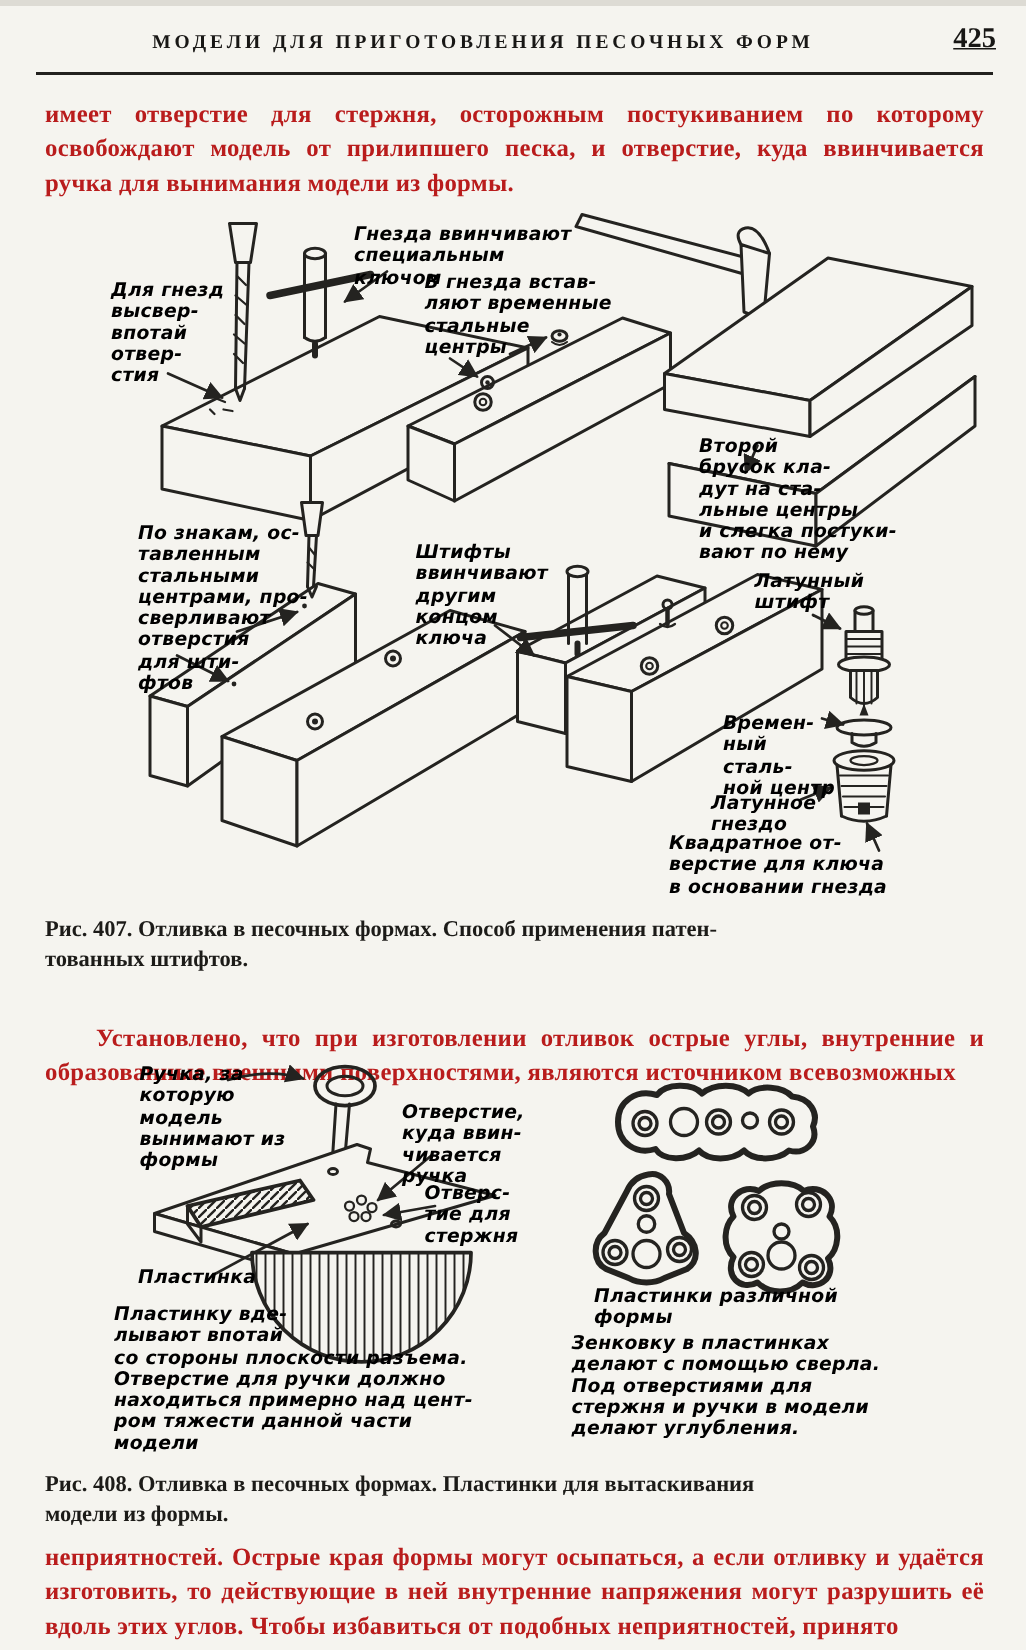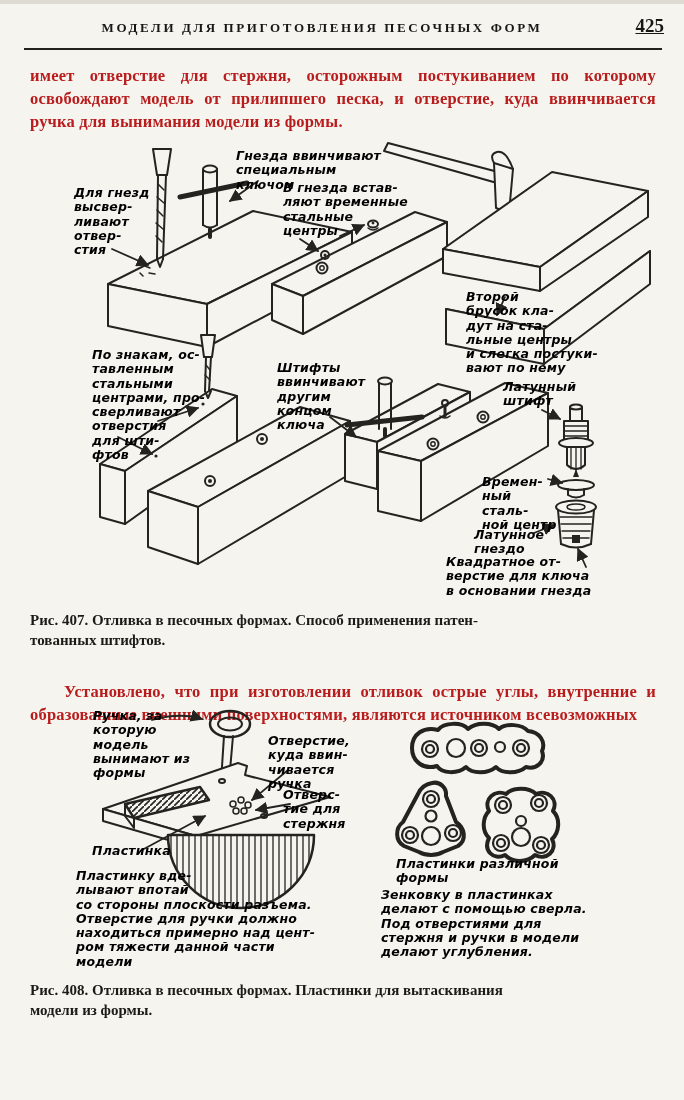--- a/index.html
+++ b/index.html
@@ -181,21 +181,21 @@
           <path d="M542,271 L560,280" marker-end="url(#ah1)"></path>
           <path d="M548,340 L562,344" marker-end="url(#ah1)"></path>
           <path d="M534,394 L554,386" marker-end="url(#ah1)"></path>
           <path d="M586,428 L578,410" marker-end="url(#ah1)"></path>
         </g>
       </g>
     </svg>
 
     <div class="hw" style="left:74px;top:47px;width:84px">Для гнезд
 высвер-
-ливают
+впотай
 отвер-
 стия</div>
     <div class="hw" style="left:236px;top:10px;width:170px">Гнезда ввинчивают
 специальным
 ключом</div>
     <div class="hw" style="left:283px;top:42px;width:135px">В гнезда встав-
 ляют временные
 стальные
 центры</div>
     <div class="hw ctr" style="left:466px;top:151px;width:200px">Второй
@@ -356,14 +356,15 @@
     <div class="hw" style="left:381px;top:184px;width:210px">Зенковку в пластинках
 делают с помощью сверла.
 Под отверстиями для
 стержня и ручки в модели
 делают углубления.</div>
   </div>
 
   <div class="cap" style="top:976px">Рис. 408. Отливка в песочных формах. Пластинки для вытаскивания
 модели из формы.</div>
 
+  <div class="para" style="top:1022px">неприятностей. Острые края формы могут осыпаться, а если отливку и удаётся изготовить, то действующие в ней внутренние напряжения могут разрушить её вдоль этих углов. Чтобы избавиться от подобных неприятностей, принято</div>
 
 </div>
 
 </body></html>

